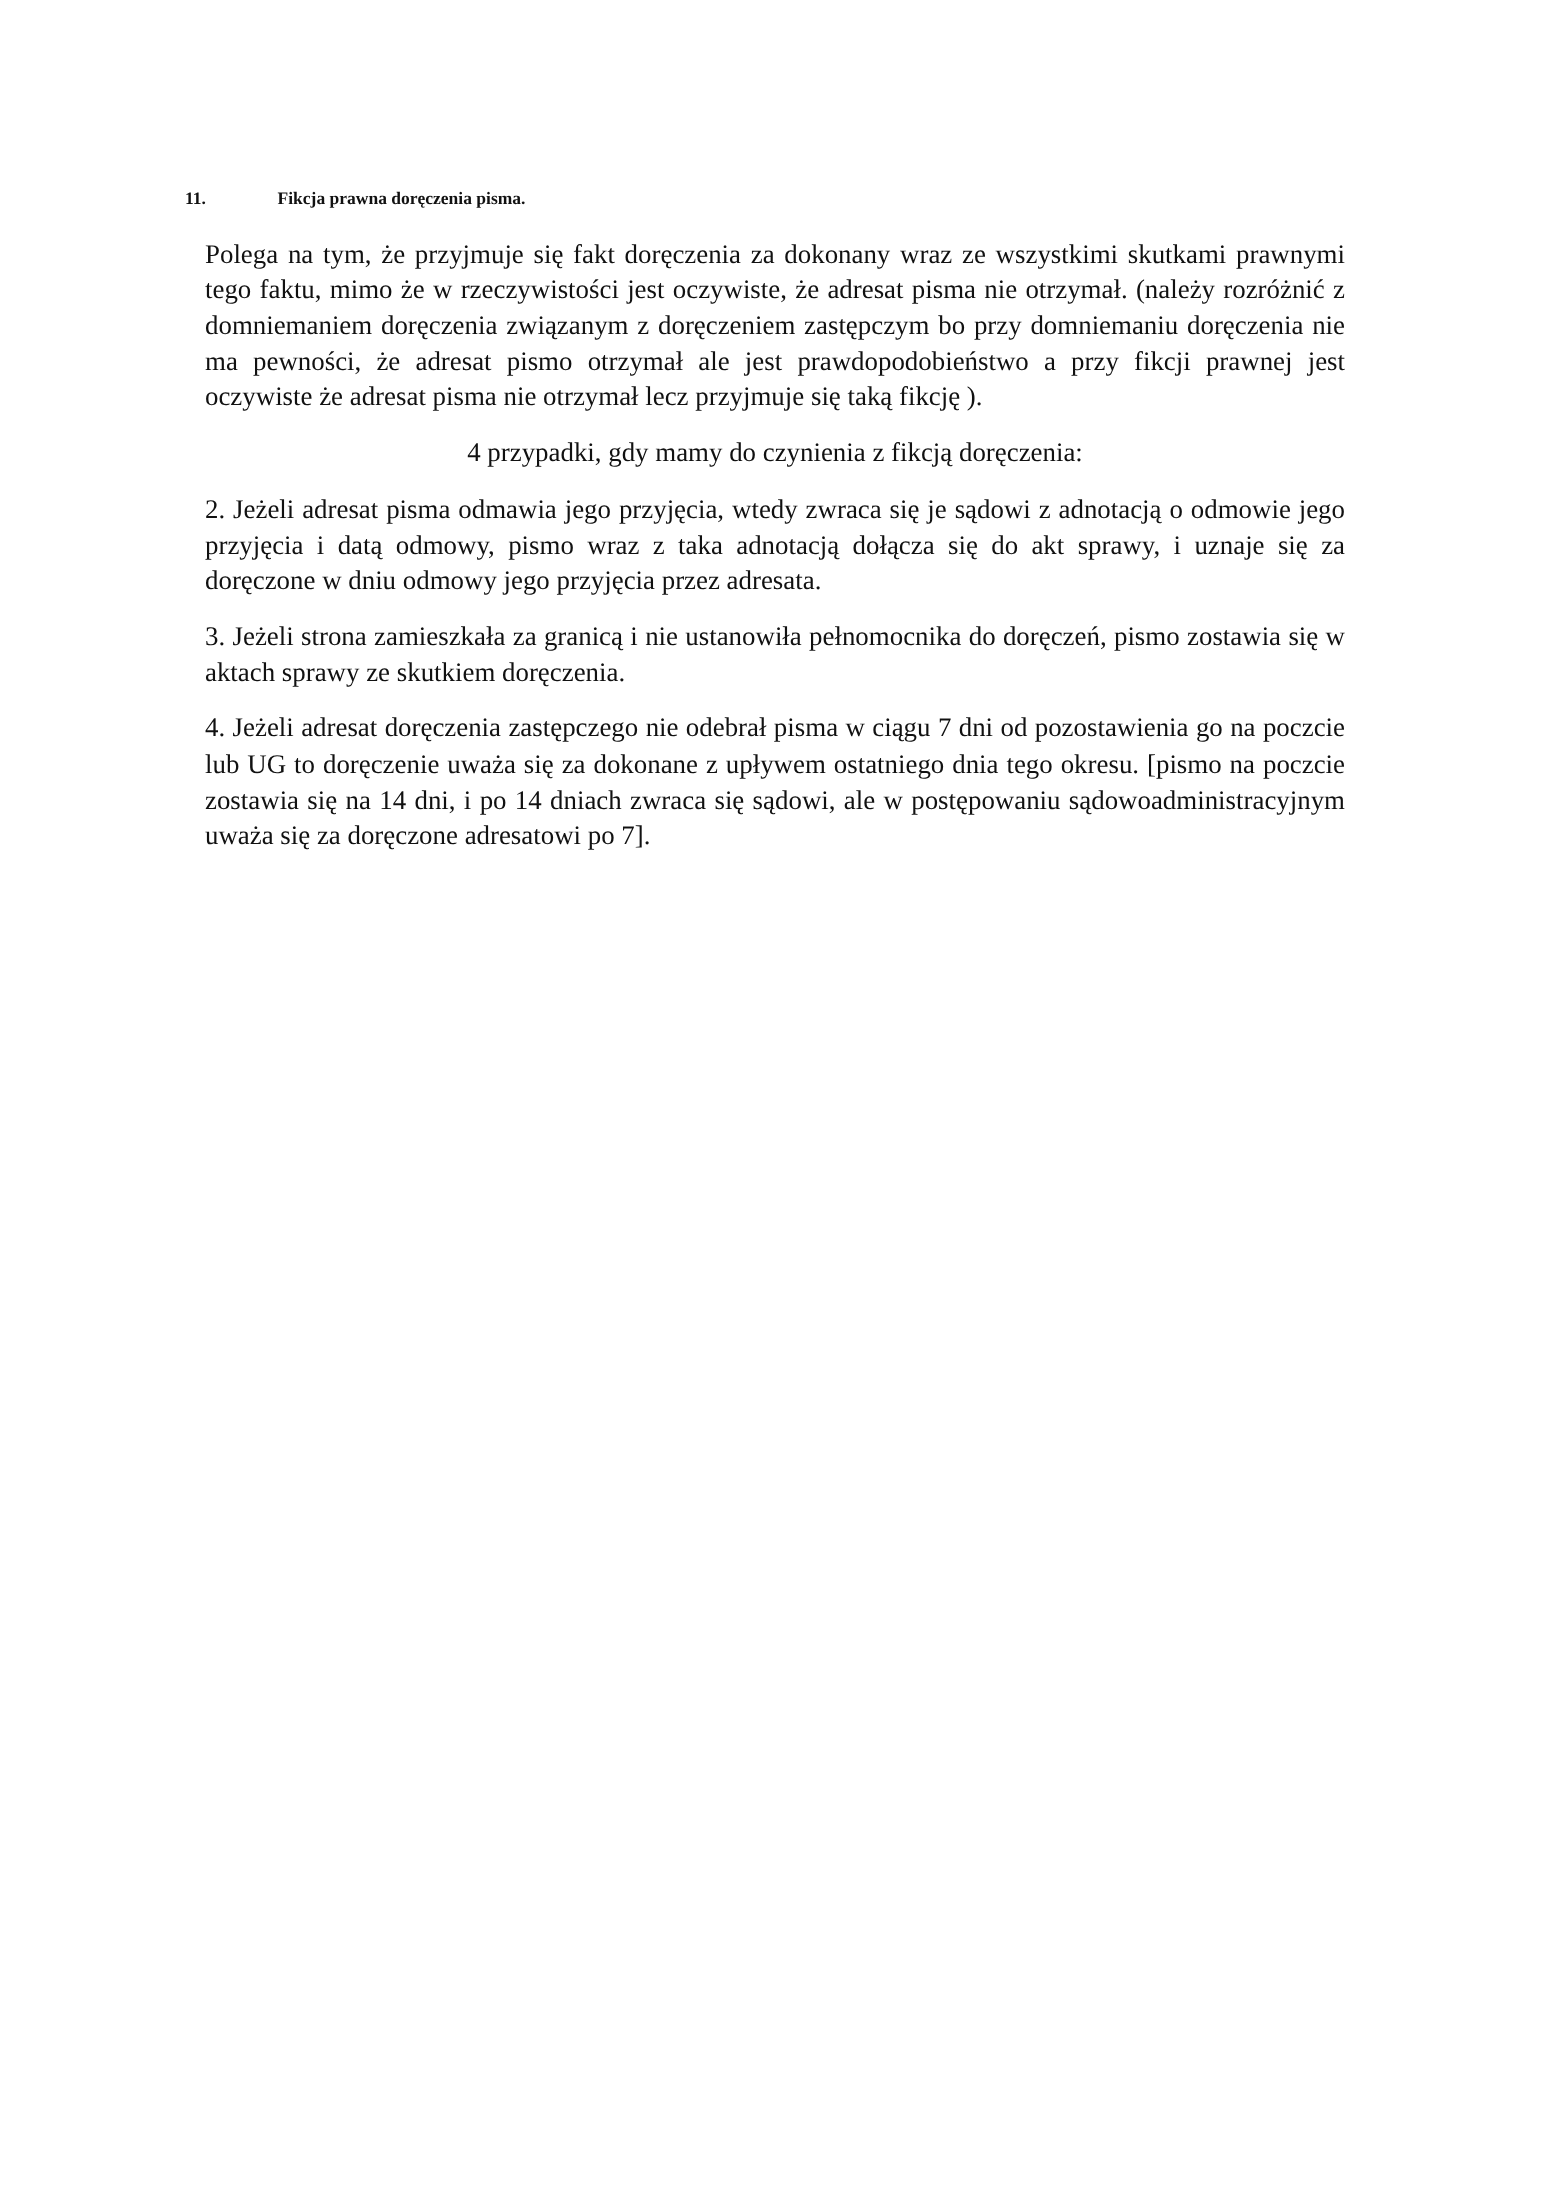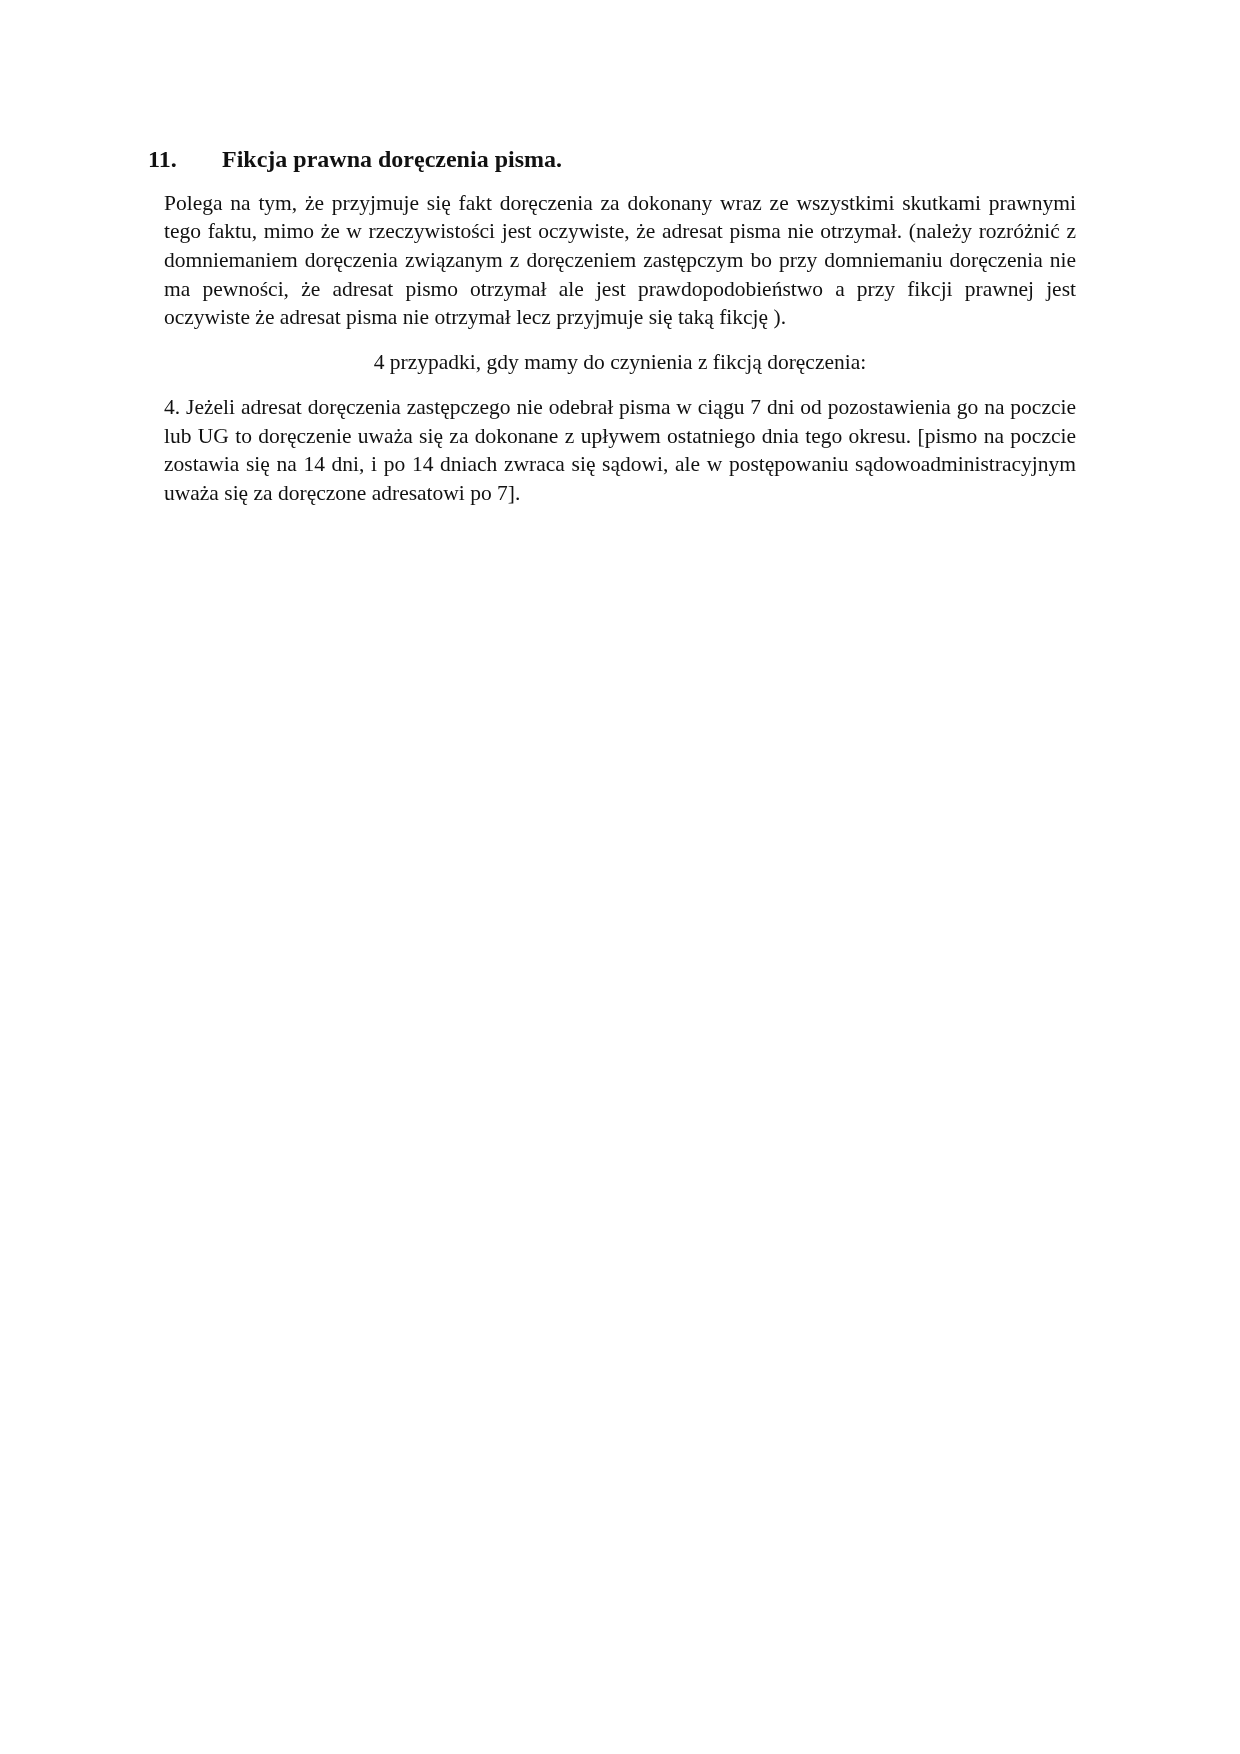--- a/index.html
+++ b/index.html
@@ -16,21 +16,21 @@
       color: #111111;
     }
     .page {
       position: absolute;
       left: 148px;
       top: 147px;
       width: 944px;
     }
     .heading {
       font-weight: bold;
-      font-size: 24px;
+      font-size: 14px;
       line-height: 25.6px;
       margin: 0;
       white-space: nowrap;
     }
     .heading .num {
       display: inline-block;
       width: 74px;
     }
     p {
       margin: 16px;
@@ -47,14 +47,16 @@
 
 <div class="page">
   <h1 class="heading">
     <span class="num">11.</span><span>Fikcja prawna doręczenia pisma.</span>
   </h1>
 
   <p>Polega na tym, że przyjmuje się fakt doręczenia za dokonany wraz ze wszystkimi skutkami prawnymi tego faktu, mimo że w rzeczywistości jest oczywiste, że adresat pisma nie otrzymał. (należy rozróżnić z domniemaniem doręczenia związanym z  doręczeniem zastępczym bo przy domniemaniu doręczenia nie ma pewności, że adresat pismo otrzymał ale jest prawdopodobieństwo a przy fikcji prawnej jest oczywiste że adresat pisma nie otrzymał lecz przyjmuje się taką fikcję ).</p>
 
   <p class="last-line-only">4 przypadki, gdy mamy do czynienia z  fikcją doręczenia:</p>
 
+  <p>2. Jeżeli adresat pisma odmawia jego przyjęcia, wtedy zwraca się je sądowi z adnotacją o odmowie jego przyjęcia i datą odmowy, pismo wraz z taka adnotacją dołącza się do akt sprawy, i uznaje się za doręczone w dniu odmowy jego przyjęcia przez adresata.</p>
+  <p>3. Jeżeli strona zamieszkała za granicą i nie ustanowiła pełnomocnika do doręczeń, pismo zostawia się w aktach sprawy ze skutkiem doręczenia.</p>
   <p>4. Jeżeli adresat doręczenia zastępczego nie odebrał pisma w ciągu 7 dni od pozostawienia go na poczcie lub UG to doręczenie uważa się za dokonane z upływem ostatniego dnia tego okresu. [pismo na poczcie zostawia się na 14 dni, i po 14 dniach zwraca się sądowi, ale w postępowaniu sądowoadministracyjnym uważa się za doręczone adresatowi po 7].</p>
 </div>
 
 </body></html>

